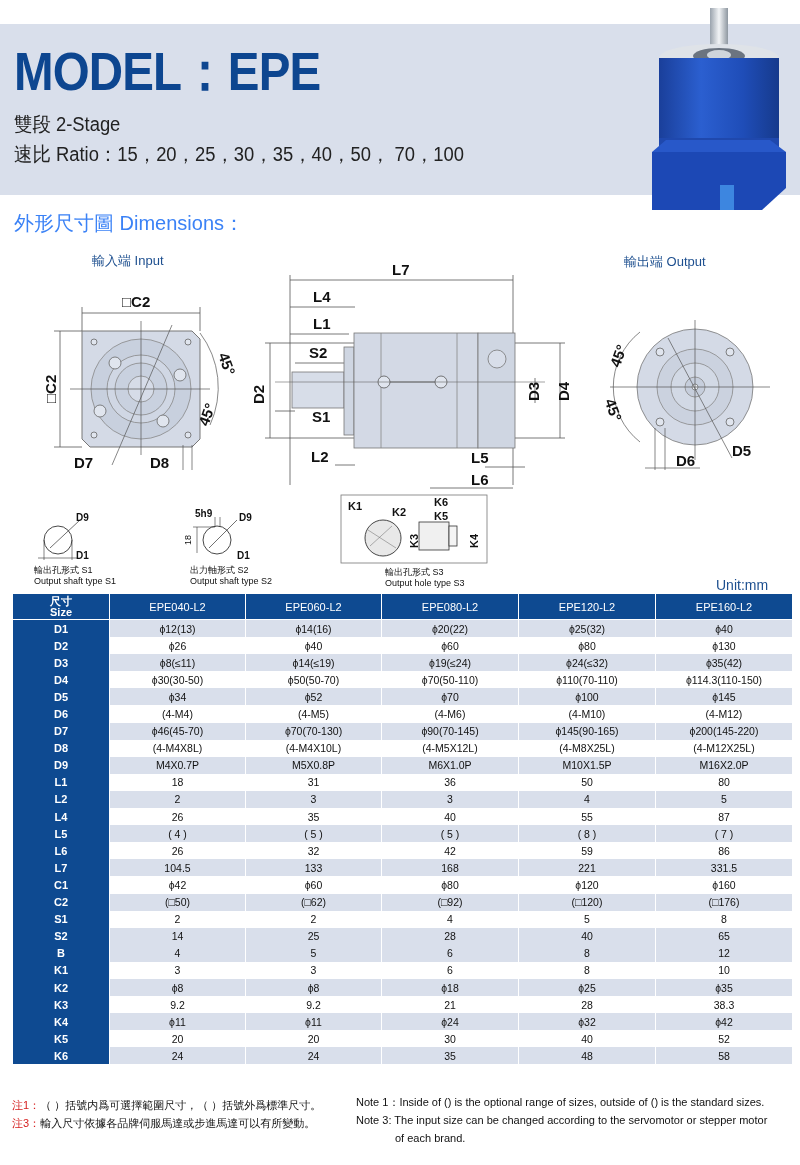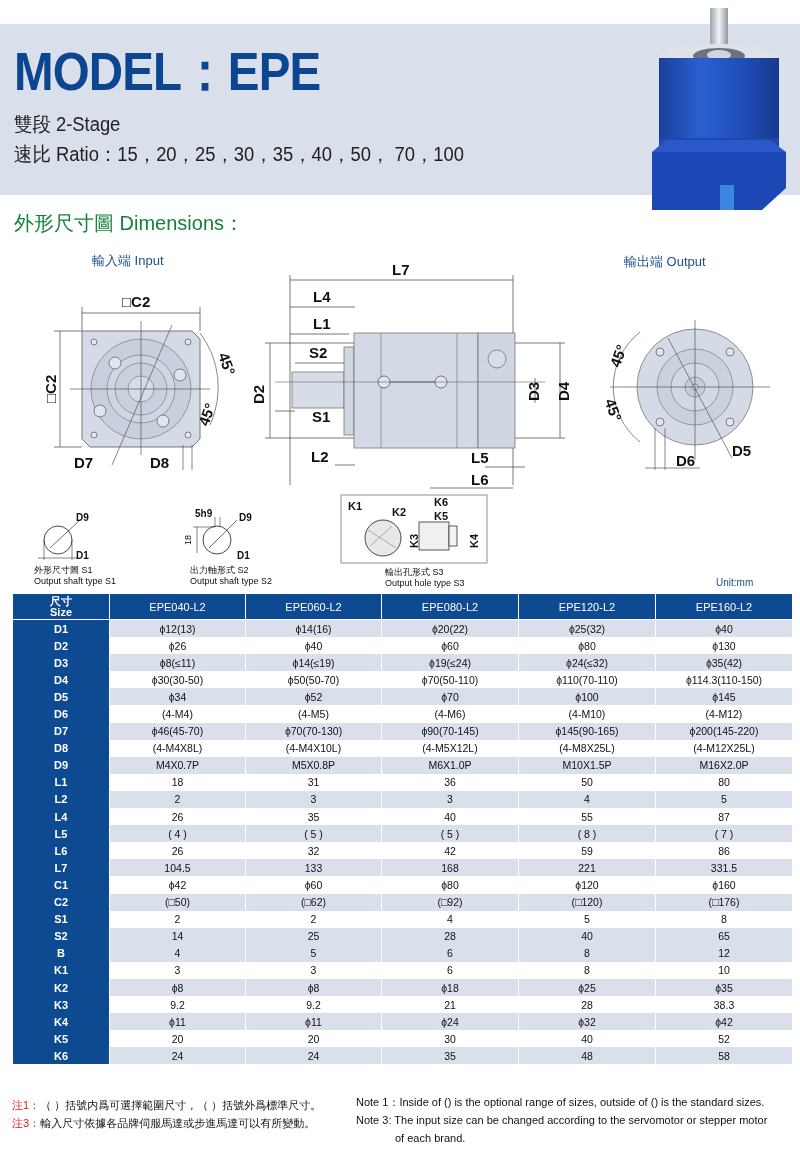--- a/index.html
+++ b/index.html
@@ -6,29 +6,29 @@
   html, body { width: 800px; height: 1165px; background: #ffffff; overflow: hidden; }
   body { position: relative; font-family: "Liberation Sans", "DejaVu Sans", sans-serif; color: #111; }
 
   .banner { position: absolute; left: 0; top: 24px; width: 800px; height: 171px; background: #d9dfeb; }
   .title { position: absolute; left: 14px; top: 36px; font-size: 54px; font-weight: bold; color: #0d4690; letter-spacing: -1px; transform: scaleX(0.88); transform-origin: left; }
   .subtitle { position: absolute; left: 14px; top: 111px; font-size: 20px; color: #222; transform: scaleX(0.92); transform-origin: left; }
   .ratio { position: absolute; left: 14px; top: 141px; font-size: 20px; color: #222; transform: scaleX(0.92); transform-origin: left; }
 
   .product { position: absolute; left: 630px; top: 0; width: 160px; height: 215px; }
 
-  .section-title { position: absolute; left: 14px; top: 210px; font-size: 20px; color: #15803d; }
+  .section-title { position: absolute; left: 14px; top: 210px; font-size: 20px; color: #3b82f6; }
 
   .view-label { position: absolute; font-size: 13px; color: #1d4f8f; }
 
   .drawing { position: absolute; }
   .dim { font-family: "Liberation Sans", sans-serif; font-size: 15px; fill: #111; font-weight: bold; }
 
   .type-label { position: absolute; font-size: 9px; line-height: 11px; color: #111; }
-  .unit { position: absolute; left: 716px; top: 577px; font-size: 10px; color: #1d4f8f; }
+  .unit { position: absolute; left: 716px; top: 577px; font-size: 14px; color: #1d4f8f; }
 
   table.spec { position: absolute; left: 12px; top: 594px; width: 775px; border-collapse: separate; border-spacing: 1px 0; table-layout: fixed; }
   table.spec th { background: #0e4a91; color: #fff; font-weight: normal; font-size: 11px; height: 26px; text-align: center; border-bottom: 1px solid #fff; }
   table.spec th.size-h { line-height: 11px; font-weight: bold; }
   table.spec td { font-size: 10.5px; text-align: center; height: 17.1px; padding: 0; }
   table.spec td.rowlabel { background: #0e4a91; color: #fff; font-weight: bold; font-size: 11px; }
   table.spec tr.odd td.cell { background: #d9dfeb; }
   table.spec tr.even td.cell { background: #ffffff; }
 
   .notes-cn { position: absolute; left: 12px; top: 1096px; font-size: 11px; line-height: 18px; color: #111; }
@@ -190,21 +190,21 @@
 <svg class="drawing" style="left:30px; top:505px;" width="90" height="60">
   <circle cx="28" cy="35" r="14" fill="#fff" stroke="#333" stroke-width="0.9"></circle>
   <line x1="20" y1="43" x2="50" y2="15" stroke="#333" stroke-width="0.7"></line>
   <line x1="14" y1="35" x2="14" y2="55" stroke="#333" stroke-width="0.6"></line>
   <line x1="42" y1="35" x2="42" y2="55" stroke="#333" stroke-width="0.6"></line>
   <line x1="8" y1="53" x2="48" y2="53" stroke="#333" stroke-width="0.6"></line>
   <text x="46" y="16" font-size="10" font-weight="bold" fill="#111">D9</text>
   <text x="46" y="54" font-size="10" font-weight="bold" fill="#111">D1</text>
 </svg>
 <div class="type-label" style="left:34px; top:565px;">
-  <div>外形尺寸圖 S1</div>
+  <div>輸出孔形式 S1</div>
   <div>Output shaft type S1</div>
 </div>
 
 <svg class="drawing" style="left:175px; top:505px;" width="100" height="60">
   <circle cx="42" cy="35" r="14" fill="#fff" stroke="#333" stroke-width="0.9"></circle>
   <line x1="34" y1="43" x2="62" y2="15" stroke="#333" stroke-width="0.7"></line>
   <line x1="40" y1="12" x2="40" y2="22" stroke="#333" stroke-width="0.6"></line>
   <line x1="45" y1="12" x2="45" y2="22" stroke="#333" stroke-width="0.6"></line>
   <line x1="18" y1="22" x2="40" y2="22" stroke="#333" stroke-width="0.6"></line>
   <line x1="22" y1="22" x2="22" y2="48" stroke="#333" stroke-width="0.6"></line>

